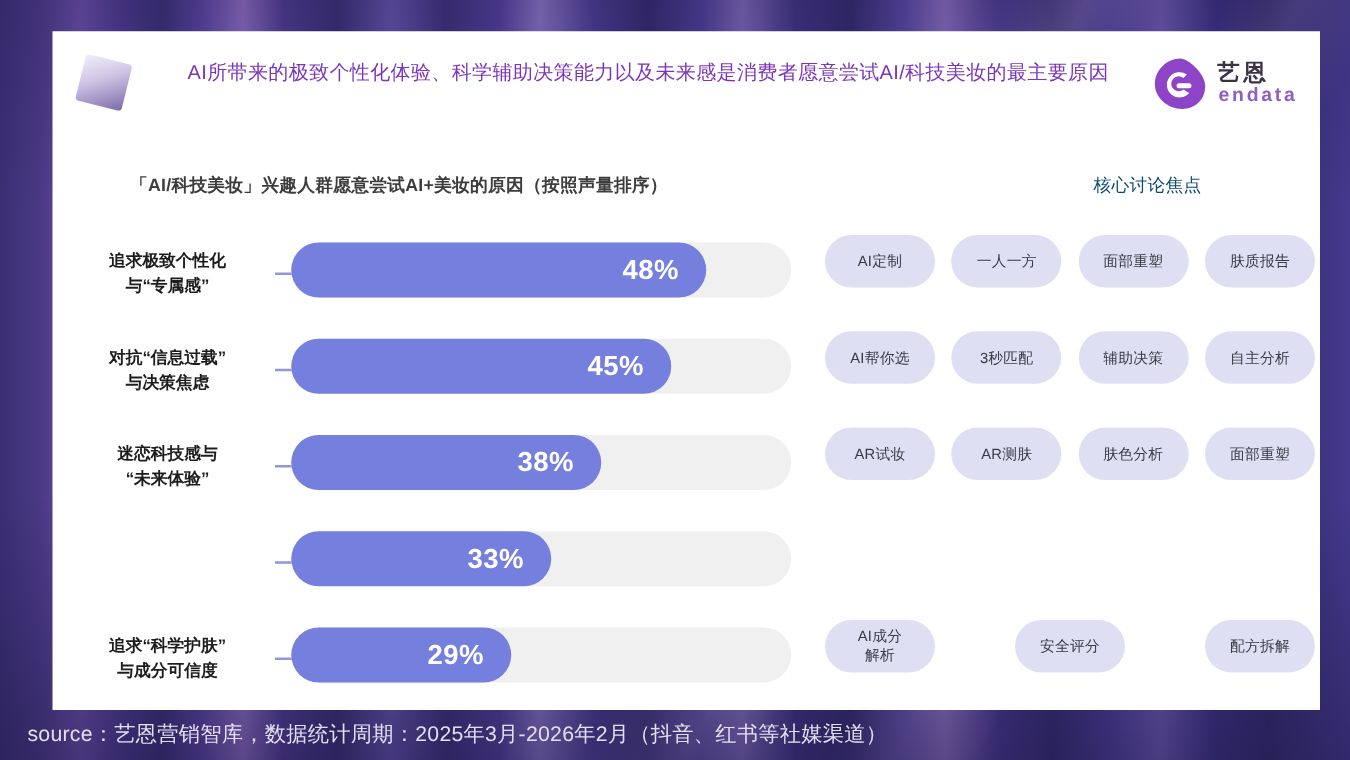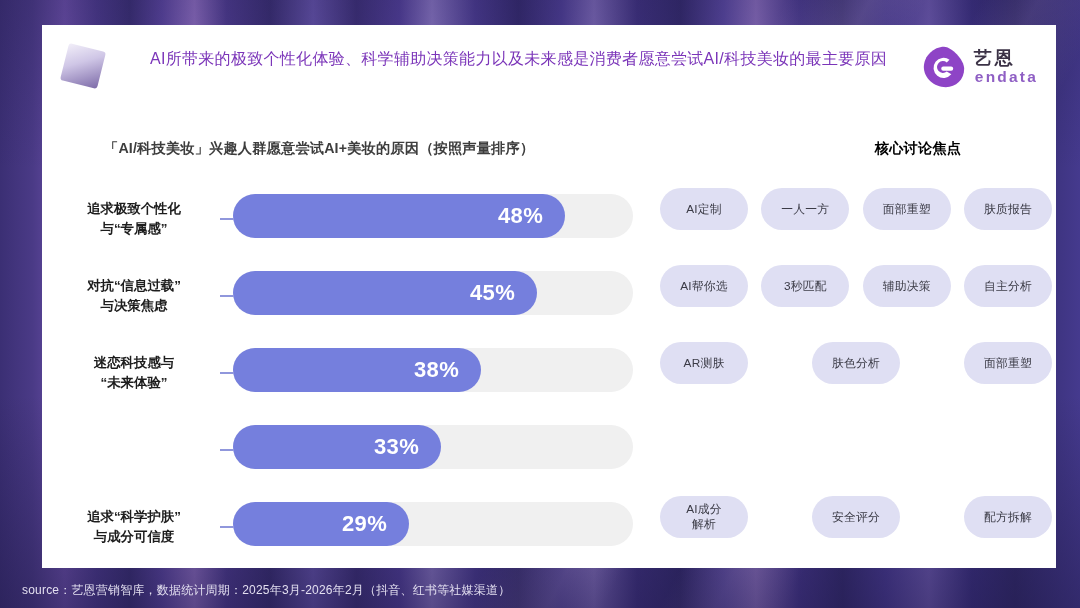--- a/index.html
+++ b/index.html
@@ -116,22 +116,22 @@
     color: #3d3d3d;
     letter-spacing: .2px;
   }
   .col-head-right {
     position: absolute;
     left: 752px;
     top: 114px;
     width: 248px;
     text-align: center;
     font-size: 14.2px;
-    font-weight: 700;
-    color: #000000;
+    font-weight: 400;
+    color: #0c4a6e;
     letter-spacing: .2px;
   }
 
   
   .rows {
     position: absolute;
     left: 0;
     top: 155px;
     width: 100%;
   }
@@ -218,21 +218,21 @@
     color: #3b3b46;
     line-height: 15px;
     letter-spacing: .2px;
   }
 
   
   .footer {
     position: absolute;
     left: 22px;
     bottom: 9px;
-    font-size: 12px;
+    font-size: 17px;
     color: #e3dff0;
     letter-spacing: .2px;
   }
 </style>
 </head>
 <body>
 
 <div id="bg"></div>
 
 <div id="card">
@@ -317,20 +317,23 @@
           <span>“未来体验”</span>
         </div>
         <div class="leader-line"></div>
         <div class="track">
           <div class="bar" style="width: 62%; background: rgb(117, 127, 221);">
             <span class="bar-value">38%</span>
           </div>
         </div>
         <div class="pills">
           <div class="pill">
+            <span>AR试妆</span>
+          </div>
+          <div class="pill">
             <span>AR测肤</span>
           </div>
           <div class="pill">
             <span>肤色分析</span>
           </div>
           <div class="pill">
             <span>面部重塑</span>
           </div>
         </div>
       </div>

